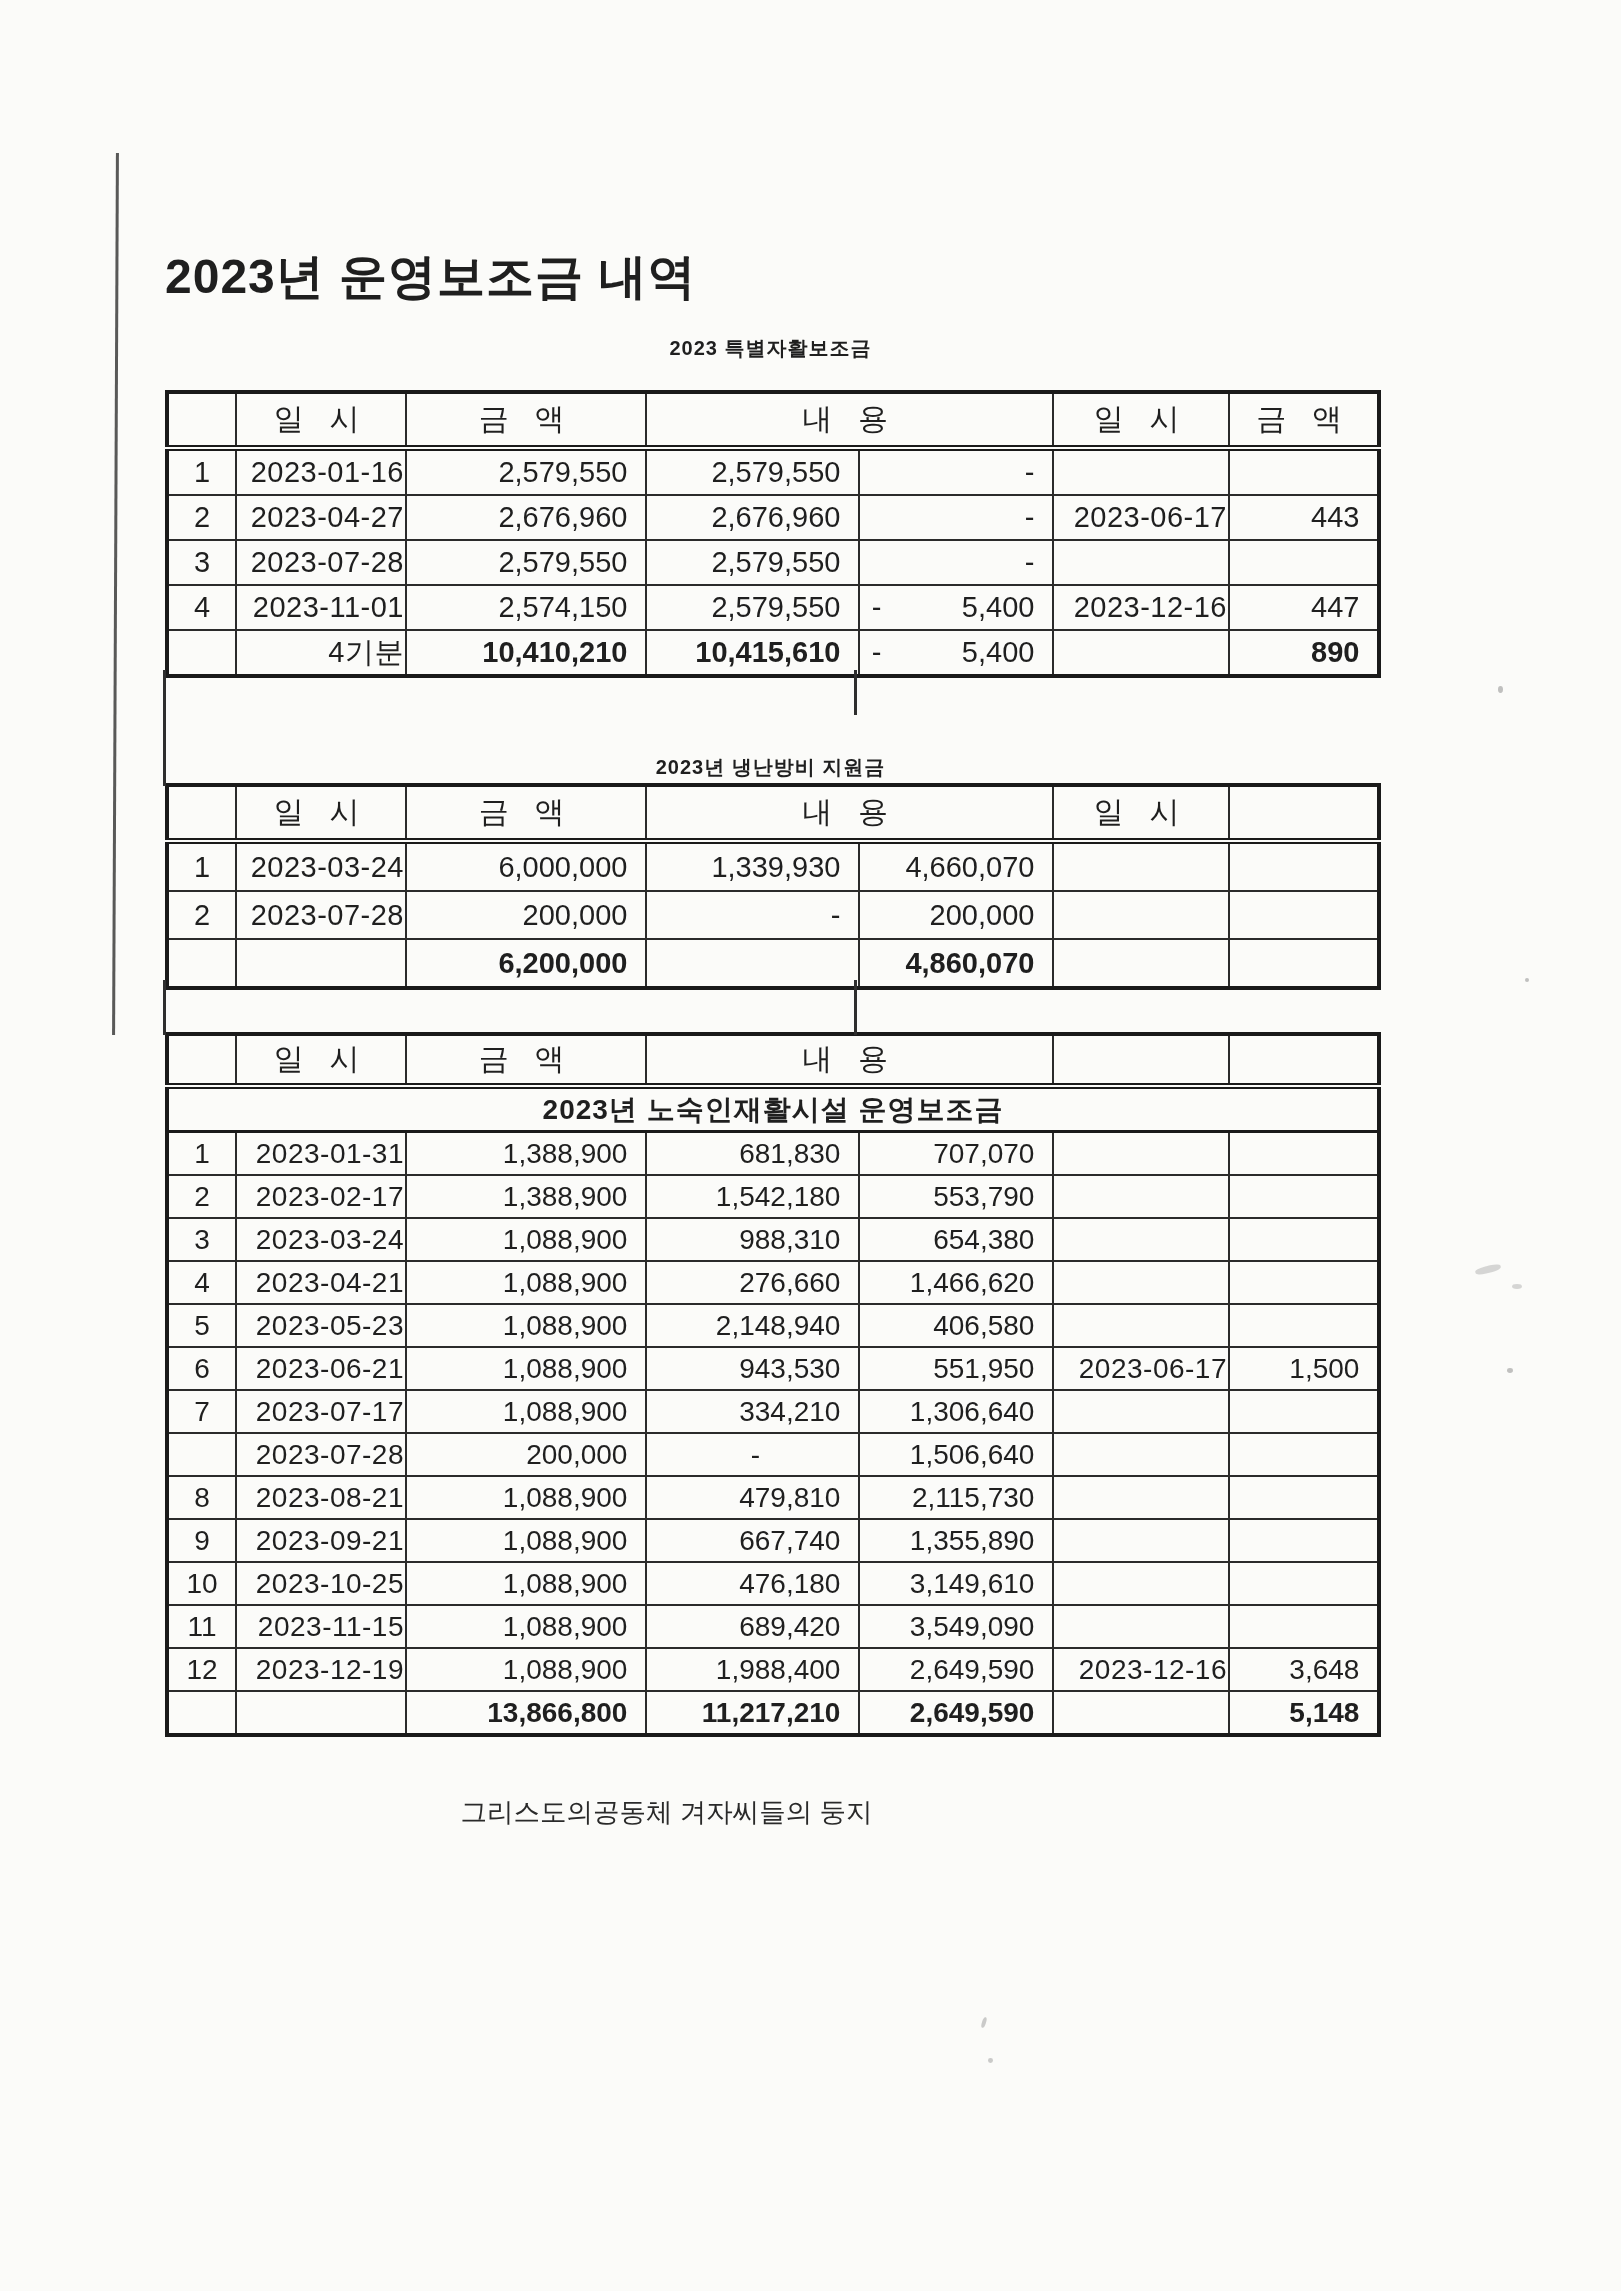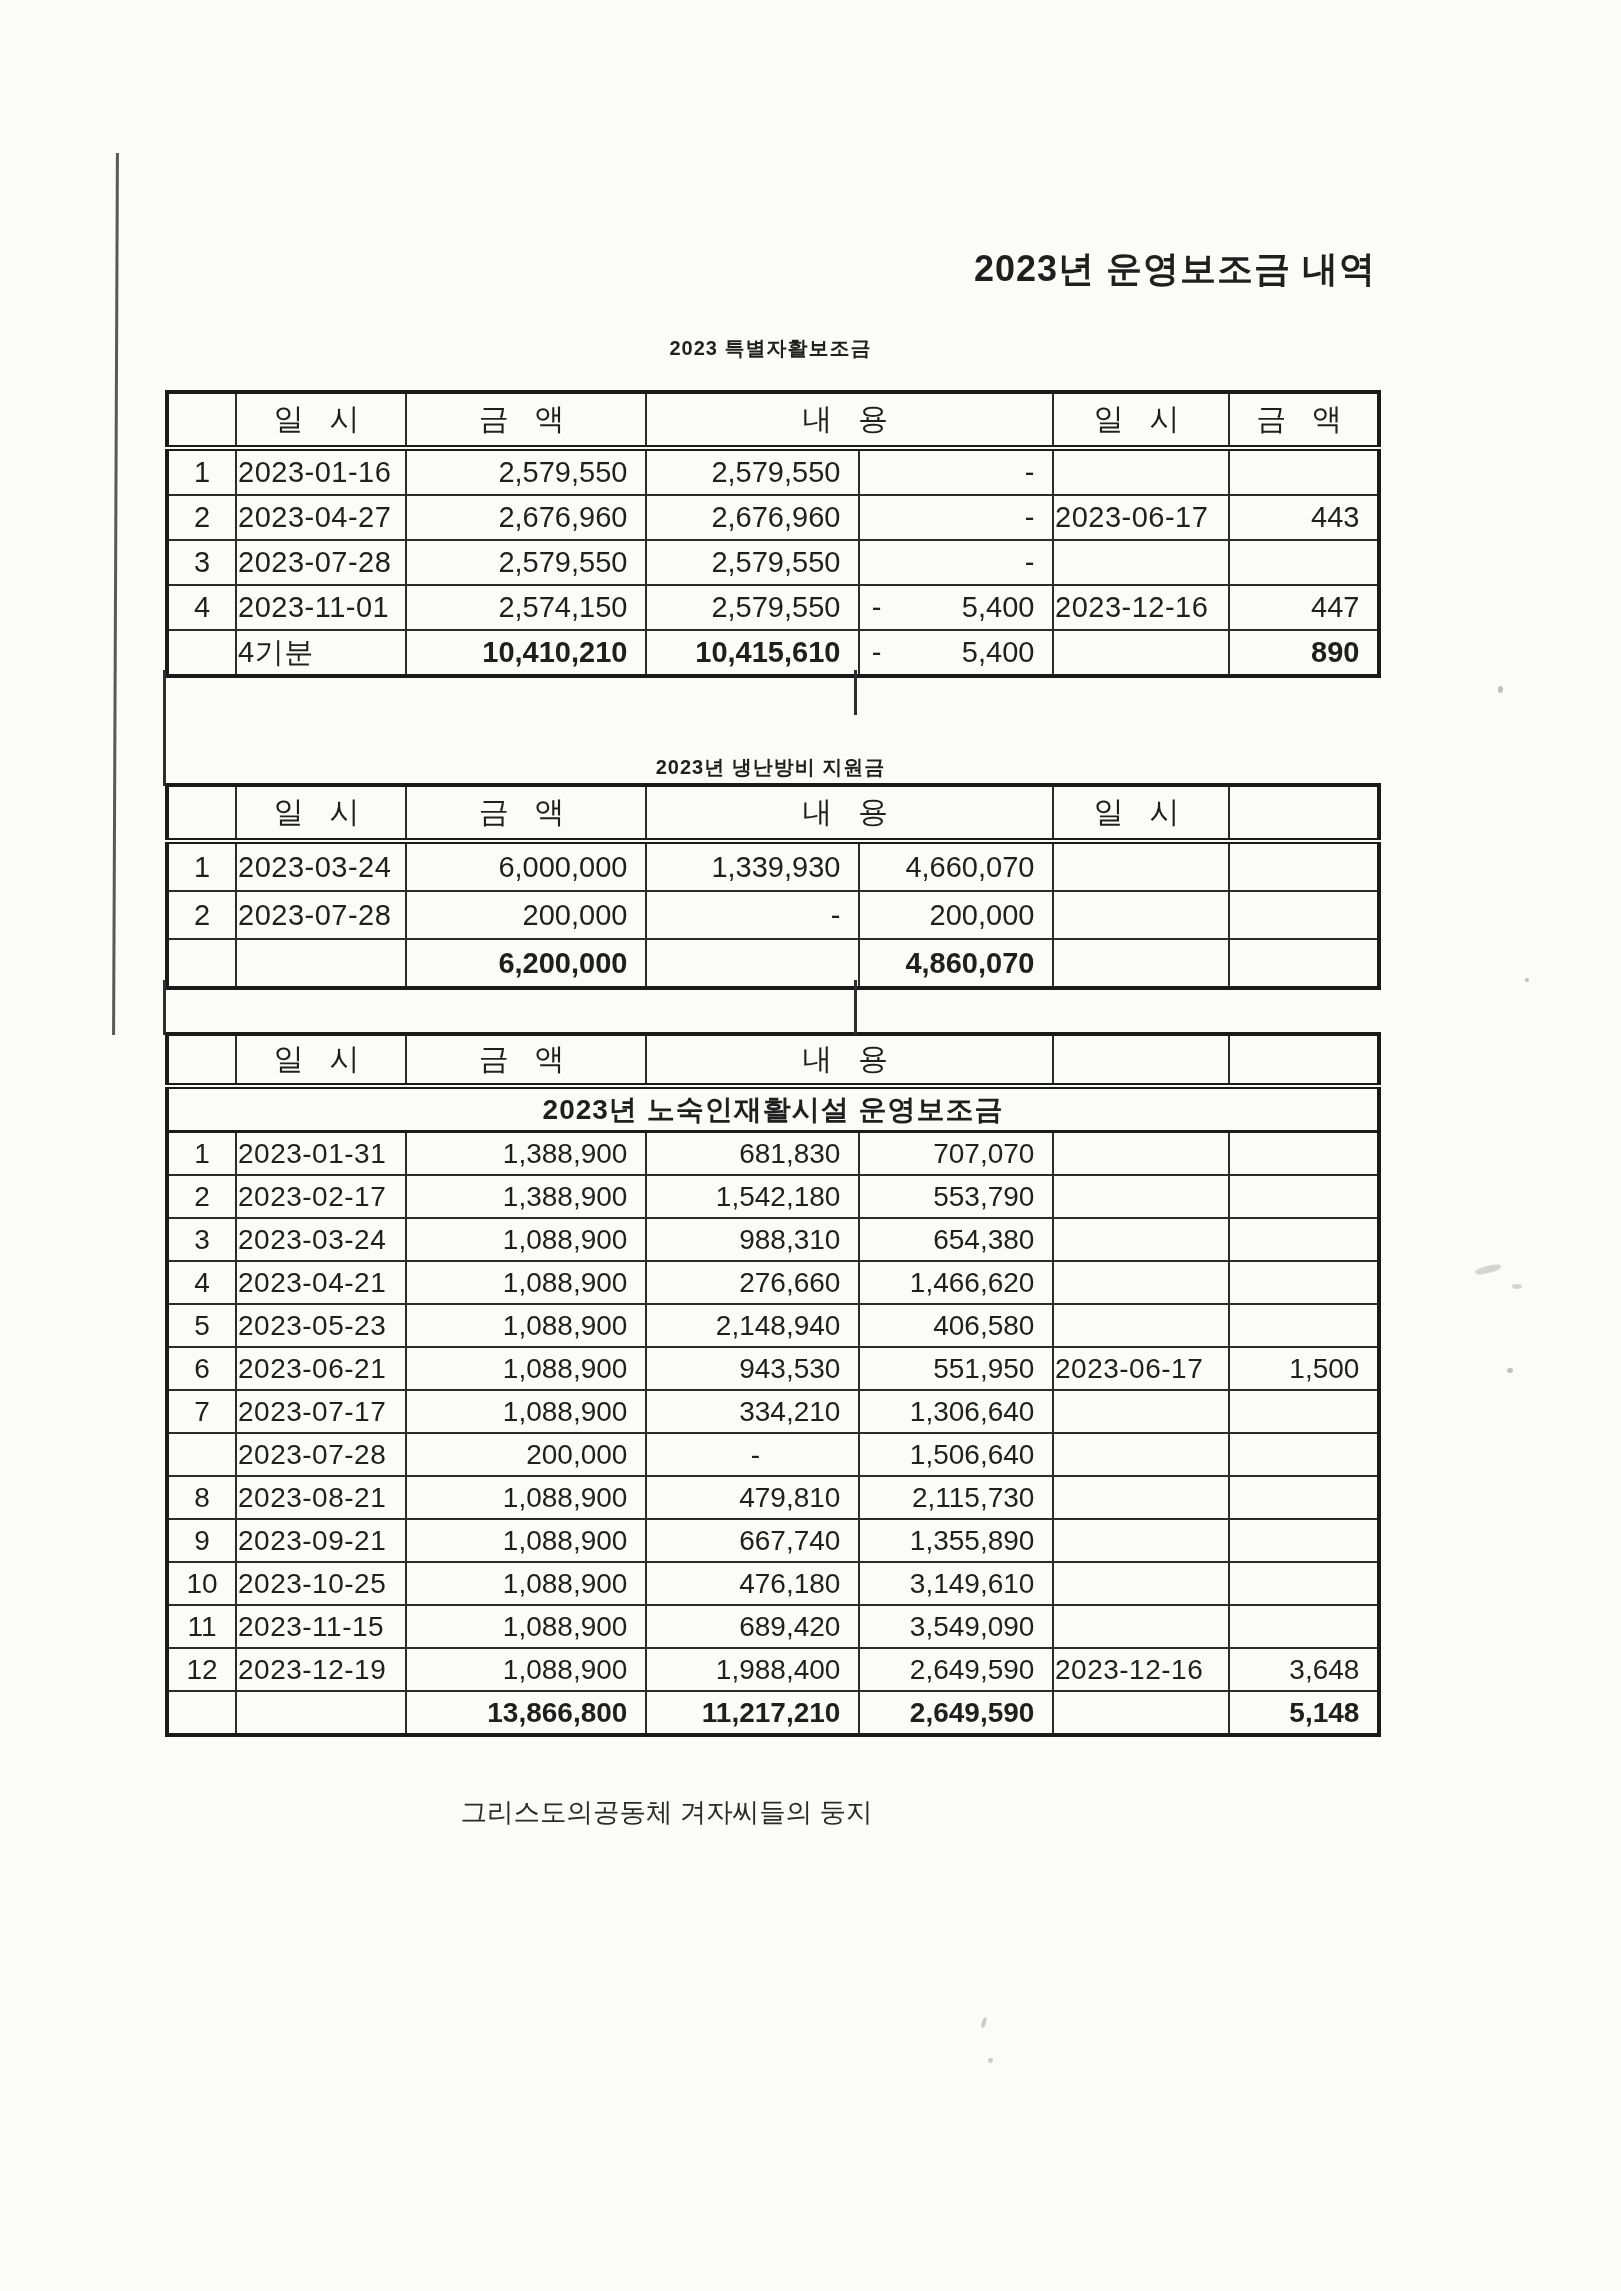--- a/index.html
+++ b/index.html
@@ -10,21 +10,21 @@
     width:1621px;height:2292px;background:#e8e8e6;
     font-family:"Liberation Sans","DejaVu Sans",sans-serif;
     color:var(--ink);
   }
   .sheet{
     position:relative;width:1621px;height:2292px;background:var(--paper);
     overflow:hidden;
   }
   .doc-title{
     position:absolute;left:165px;width:1211px;top:245px;
-    text-align:right;font-size:36px;font-weight:700;letter-spacing:1px;
+    text-align:left;font-size:48px;font-weight:700;letter-spacing:1px;
   }
   .tbl-title{
     position:absolute;left:165px;width:1211px;
     text-align:center;font-size:20px;font-weight:700;letter-spacing:1px;
   }
   #t1-title{top:335px;}
   #t2-title{top:754px;}
   table.scan{
     position:absolute;left:165px;width:1211px;
     border-collapse:collapse;table-layout:fixed;
@@ -42,21 +42,21 @@
     font-size:30px;font-weight:500;letter-spacing:8.8px;
     text-align:center;vertical-align:middle;
   }
   #table1 thead th{height:49px;}
   #table2 thead th{height:49px;}
   #table3 thead th{height:45px;}
   #table1 tbody td{height:41px;font-size:29px;}
   #table2 tbody td{height:44px;font-size:29px;}
   #table3 tbody td{height:39px;font-size:28px;}
   td.c0{text-align:center;}
-  td.c1,td.c5{text-align:left;letter-spacing:0.5px;}
+  td.c1,td.c5{text-align:right;letter-spacing:0.5px;}
   td.c2,td.c3,td.c4,td.c6{text-align:right;padding-right:17.6px;}
   td.pad{padding-right:98px;}
   td.b{font-weight:700;}
   td.split{padding:0;}
   td.split .wrap{
     display:flex;justify-content:space-between;align-items:center;
     padding:0 17.6px 0 11.8px;
   }
   tr.title-row td{
     text-align:center;font-size:32px;font-weight:700;letter-spacing:1px;

